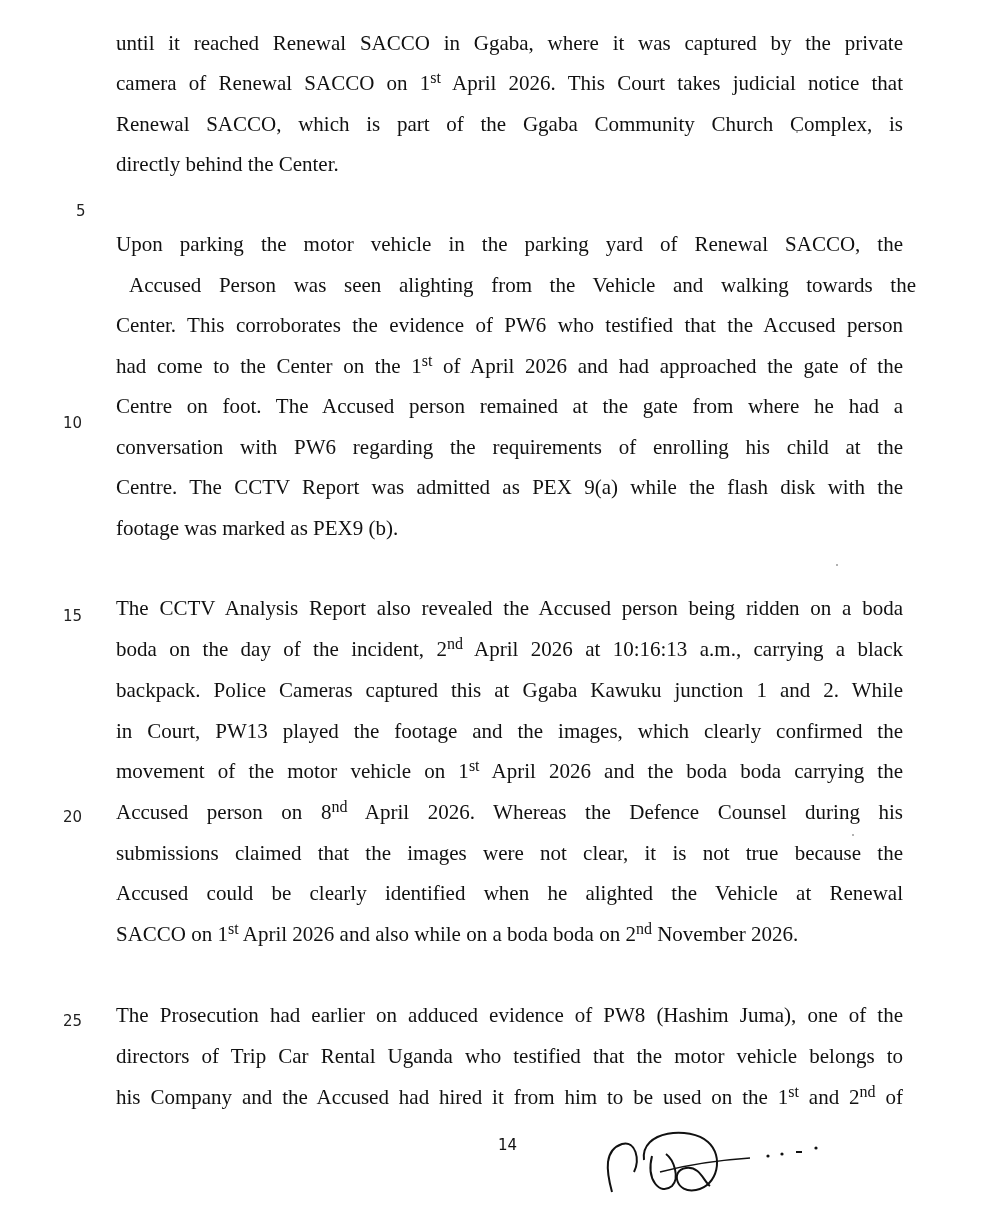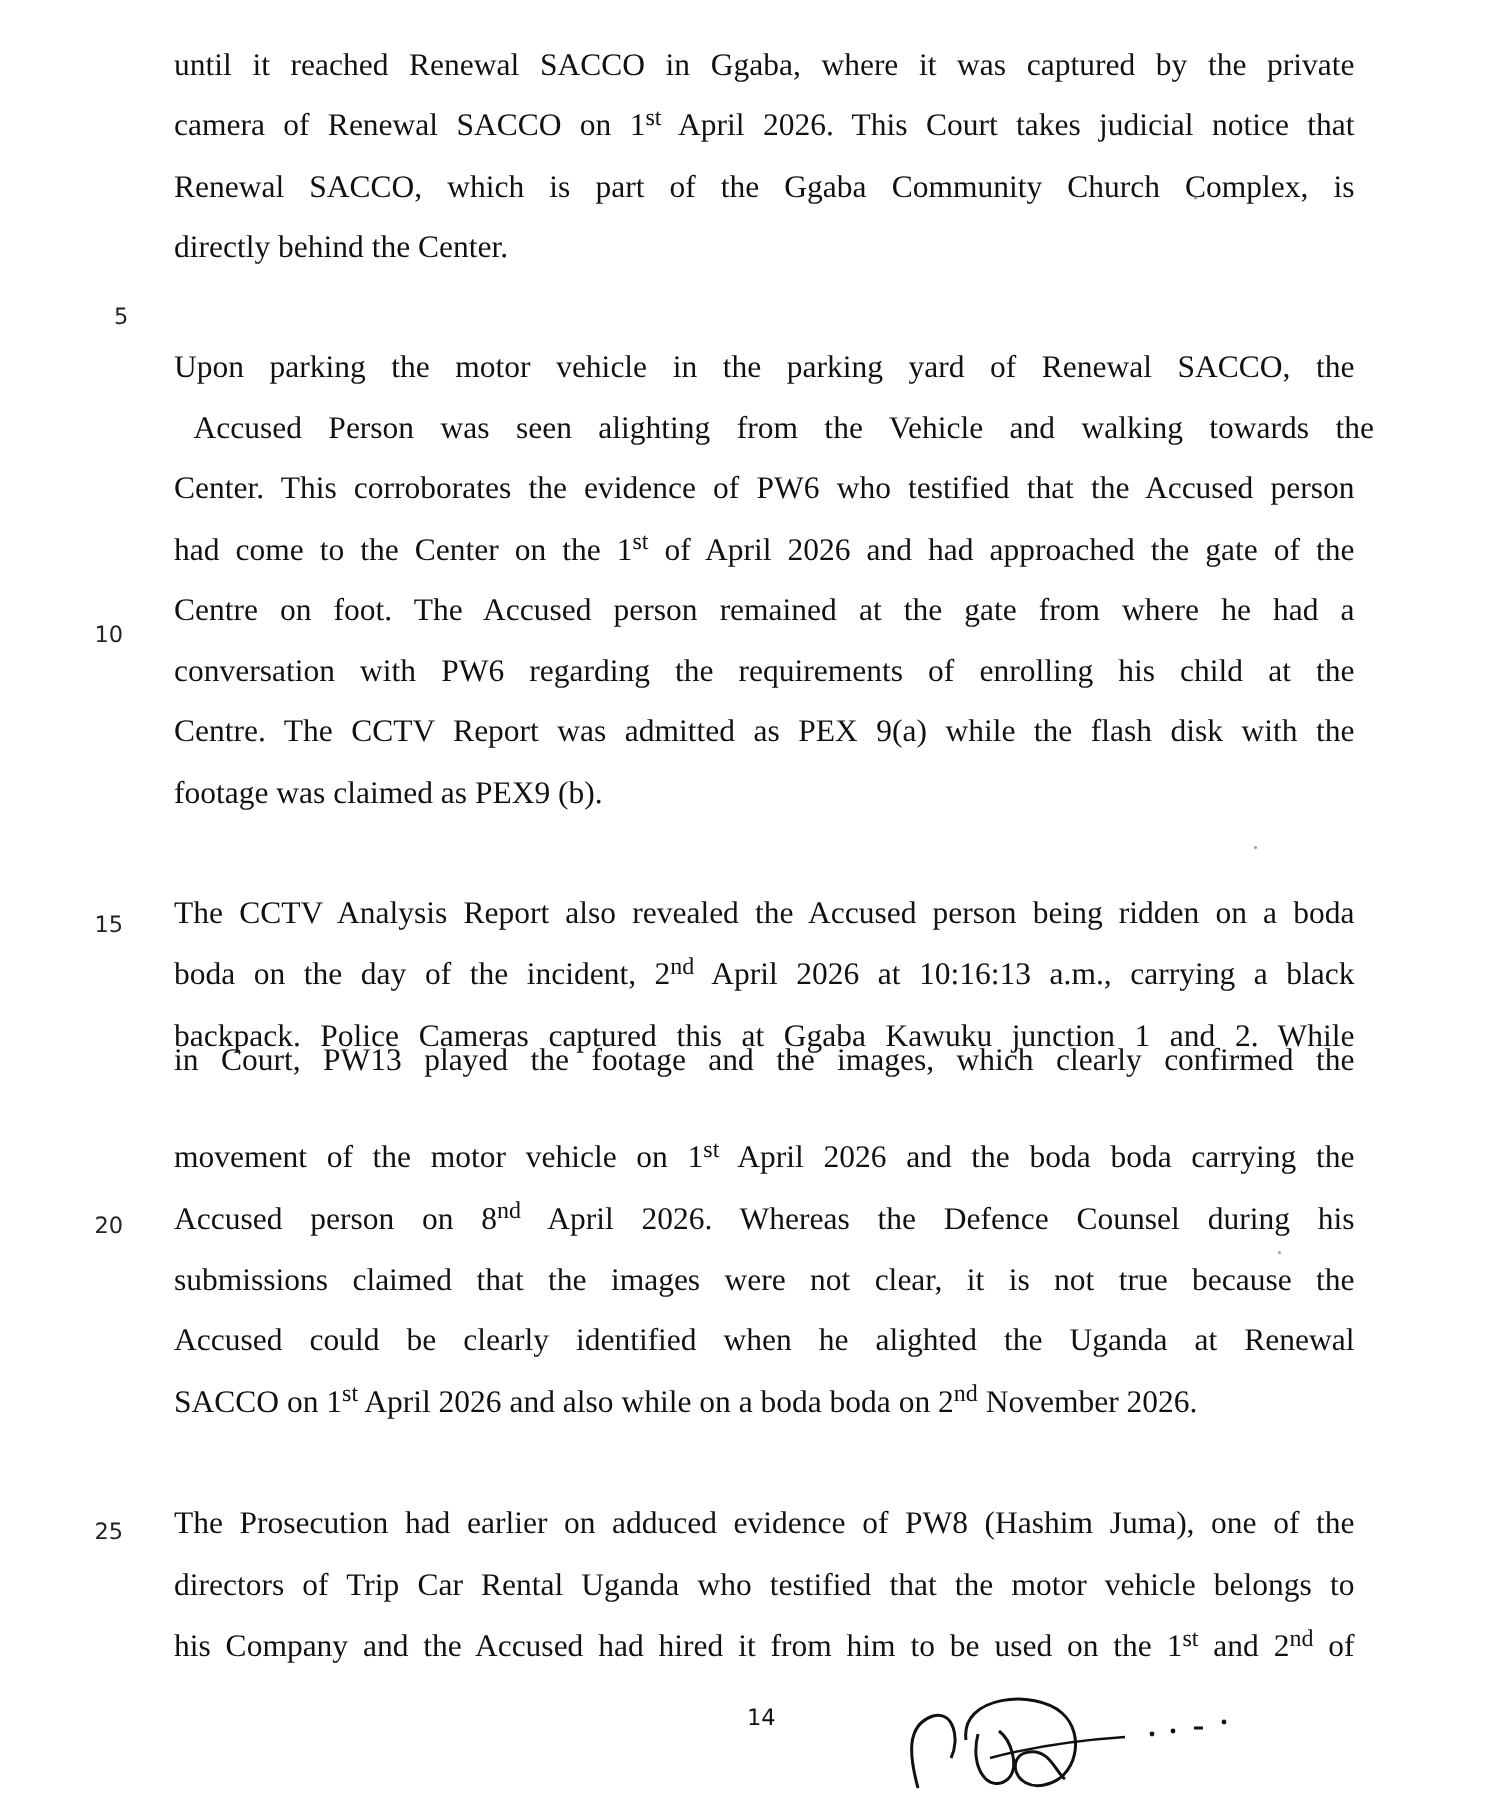--- a/index.html
+++ b/index.html
@@ -33,31 +33,31 @@
         <div class="line last" style="top: 151px;"><span>directly behind the Center.</span></div>
       </div>
       <div>
         <div class="line" style="top: 231px;"><span>Upon parking the motor vehicle in the parking yard of Renewal SACCO, the</span></div>
         <div class="line" style="top: 272px; margin-left: 13px;"><span>Accused Person was seen alighting from the Vehicle and walking towards the</span></div>
         <div class="line" style="top: 312px;"><span>Center. This corroborates the evidence of PW6 who testified that the Accused person</span></div>
         <div class="line" style="top: 353px;"><span>had come to the Center on the 1</span><sup>st</sup><span> of April 2026 and had approached the gate of the</span></div>
         <div class="line" style="top: 393px;"><span>Centre on foot. The Accused person remained at the gate from where he had a</span></div>
         <div class="line" style="top: 434px;"><span>conversation with PW6 regarding the requirements of enrolling his child at the</span></div>
         <div class="line" style="top: 474px;"><span>Centre. The CCTV Report was admitted as PEX 9(a) while the flash disk with the</span></div>
-        <div class="line last" style="top: 515px;"><span>footage was claimed as PEX9 (b).</span></div>
+        <div class="line last" style="top: 515px;"><span>footage was marked as PEX9 (b).</span></div>
       </div>
       <div>
         <div class="line" style="top: 595px;"><span>The CCTV Analysis Report also revealed the Accused person being ridden on a boda</span></div>
         <div class="line" style="top: 636px;"><span>boda on the day of the incident, 2</span><sup>nd</sup><span> April 2026 at 10:16:13 a.m., carrying a black</span></div>
         <div class="line" style="top: 677px;"><span>backpack. Police Cameras captured this at Ggaba Kawuku junction 1 and 2. While</span></div>
-        <div class="line" style="top: 693px;"><span>in Court, PW13 played the footage and the images, which clearly confirmed the</span></div>
+        <div class="line" style="top: 718px;"><span>in Court, PW13 played the footage and the images, which clearly confirmed the</span></div>
         <div class="line" style="top: 758px;"><span>movement of the motor vehicle on 1</span><sup>st</sup><span> April 2026 and the boda boda carrying the</span></div>
         <div class="line" style="top: 799px;"><span>Accused person on 8</span><sup>nd</sup><span> April 2026. Whereas the Defence Counsel during his</span></div>
         <div class="line" style="top: 840px;"><span>submissions claimed that the images were not clear, it is not true because the</span></div>
-        <div class="line" style="top: 880px;"><span>Accused could be clearly identified when he alighted the Uganda at Renewal</span></div>
+        <div class="line" style="top: 880px;"><span>Accused could be clearly identified when he alighted the Vehicle at Renewal</span></div>
         <div class="line last" style="top: 921px;"><span>SACCO on 1</span><sup>st</sup><span> April 2026 and also while on a boda boda on 2</span><sup>nd</sup><span> November 2026.</span></div>
       </div>
       <div>
         <div class="line" style="top: 1002px;"><span>The Prosecution had earlier on adduced evidence of PW8 (Hashim Juma), one of the</span></div>
         <div class="line" style="top: 1043px;"><span>directors of Trip Car Rental Uganda who testified that the motor vehicle belongs to</span></div>
         <div class="line" style="top: 1084px;"><span>his Company and the Accused had hired it from him to be used on the 1</span><sup>st</sup><span> and 2</span><sup>nd</sup><span> of</span></div>
       </div>
     </div>
   <span class="pagenum">14</span>
   <svg class="sig" width="230" height="80" viewBox="0 0 230 80">

